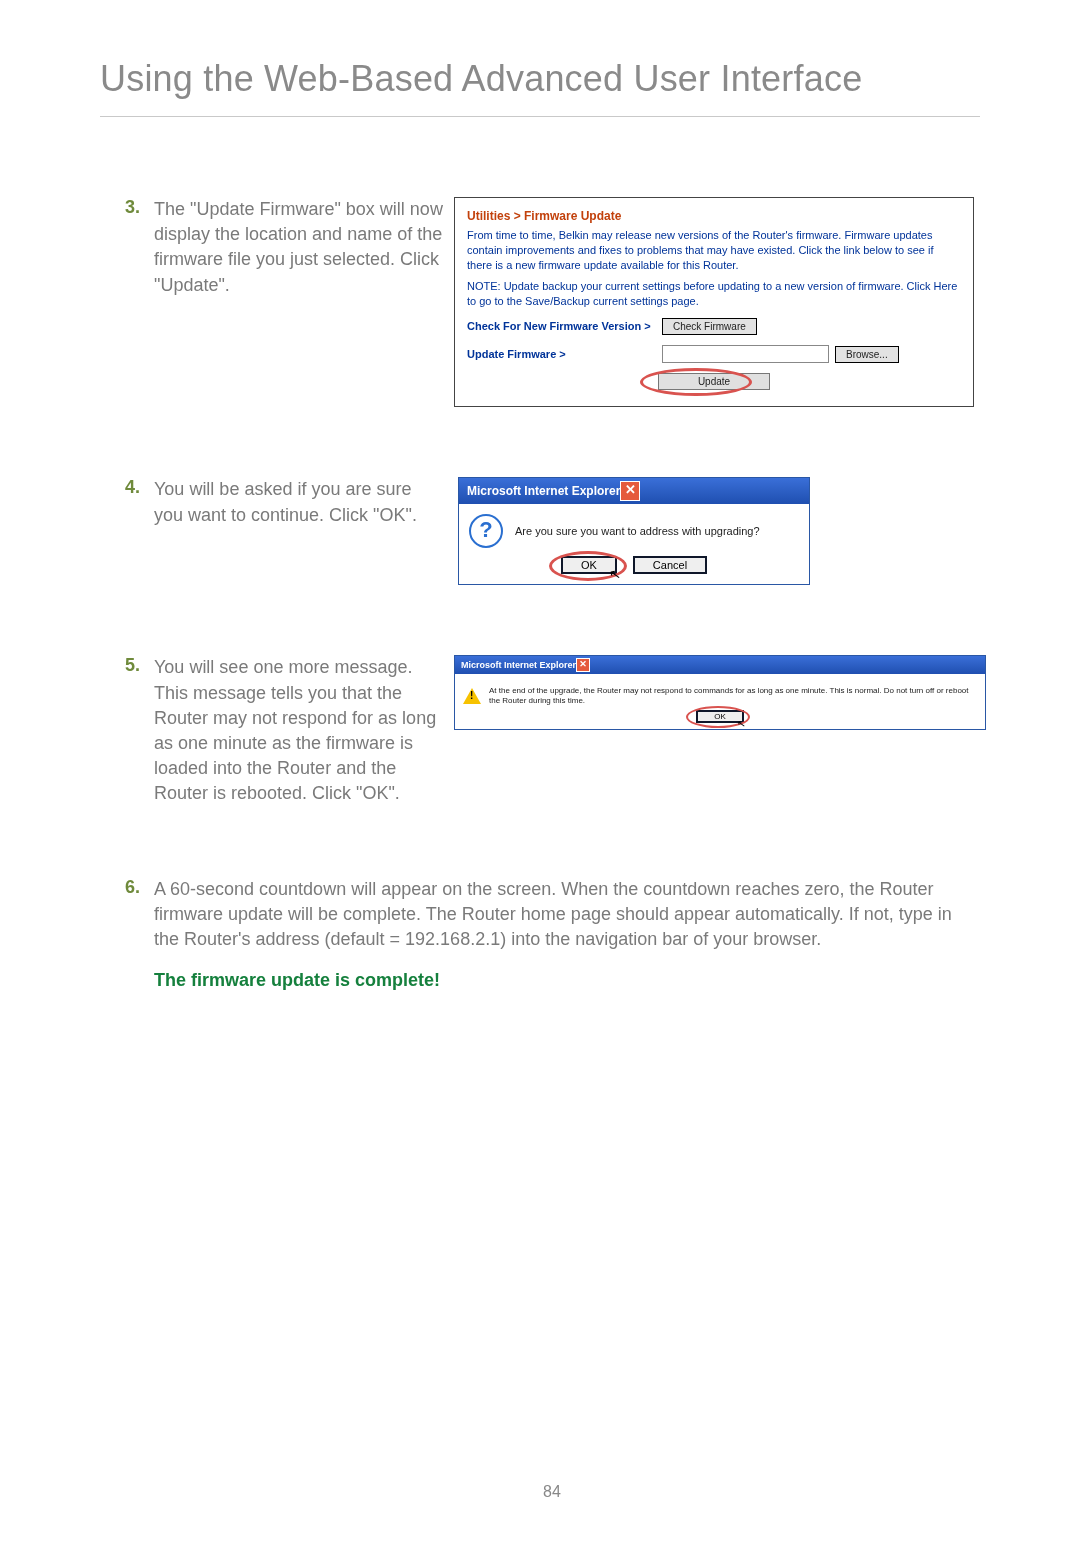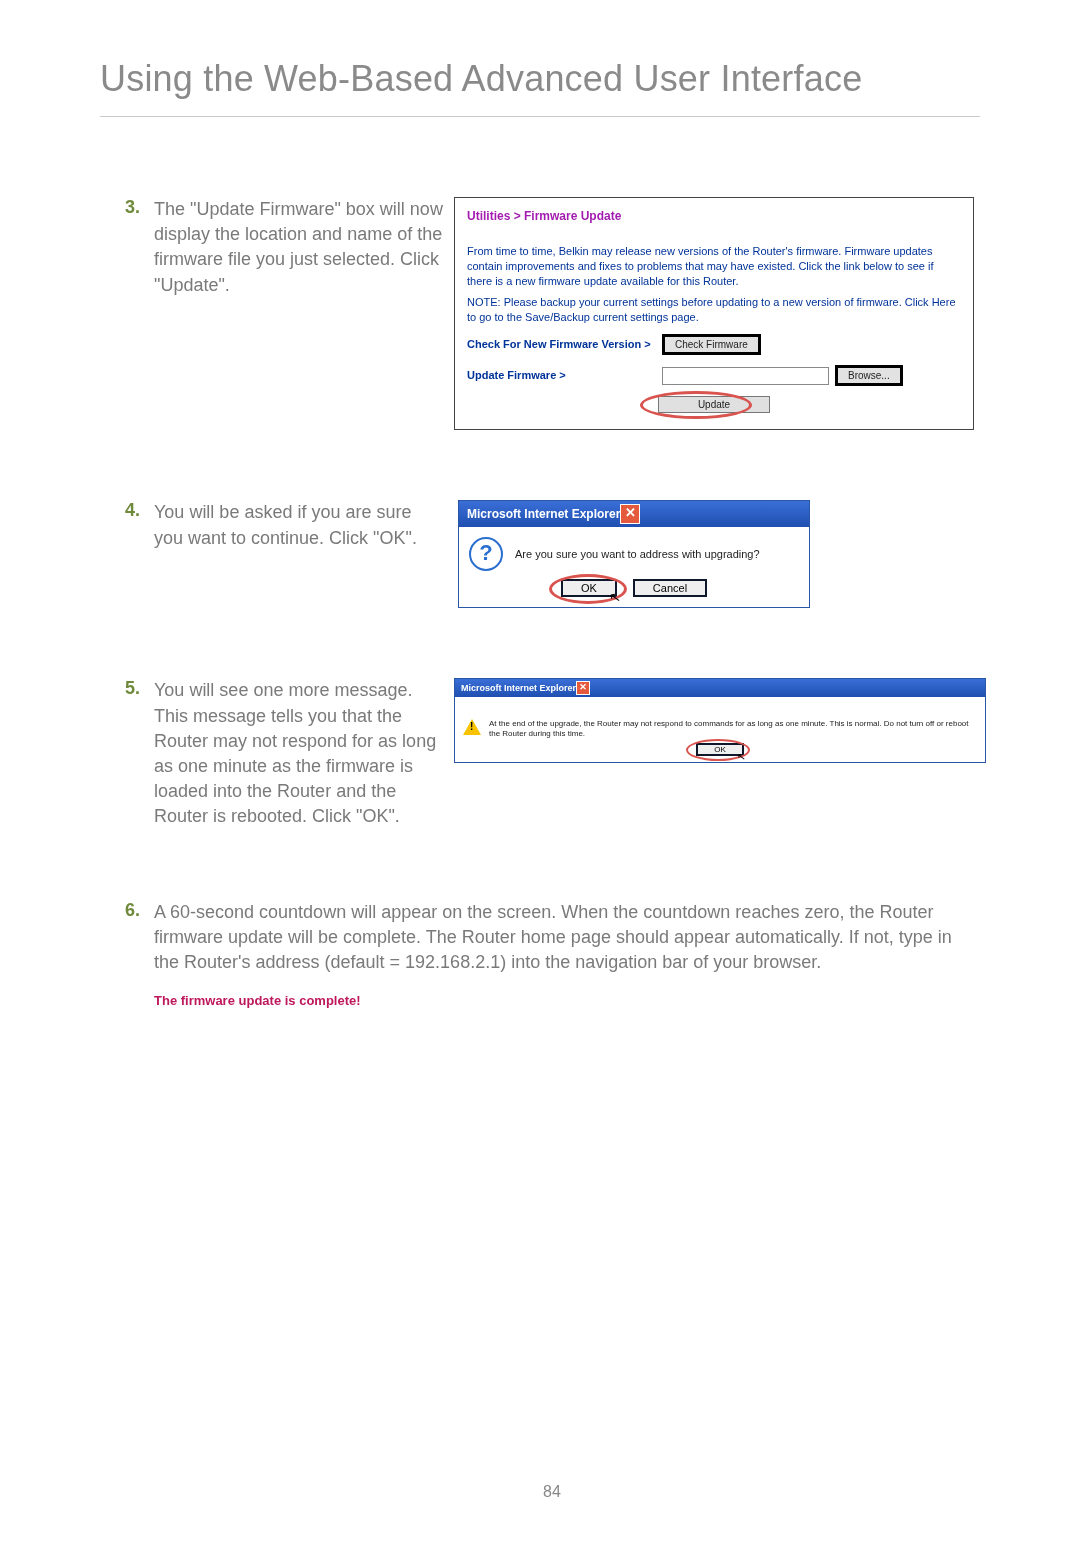--- a/index.html
+++ b/index.html
@@ -50,23 +50,23 @@
     color: #7a7a7a;
     padding-right: 10px;
   }
   .step-body.wide {
     flex: 1 1 auto;
   }
   .step-figure {
     flex: 1 1 auto;
   }
   .complete-msg {
-    font-size: 13px;
+    font-size: 18px;
     font-weight: 600;
-    color: #be185d;
+    color: #15803d;
     margin-top: 18px;
     margin-left: 54px;
   }
   .page-number {
     position: absolute;
     bottom: 40px;
     left: 12px;
     width: 1080px;
     text-align: center;
     font-size: 16px;
@@ -76,32 +76,32 @@
   
   .fw-panel {
     border: 1px solid #444;
     padding: 10px 12px 16px 12px;
     font-size: 11px;
     line-height: 1.35;
     box-sizing: border-box;
     width: 520px;
   }
   .fw-title {
-    color: #a21caf;
-    font-weight: bold;
-    margin-bottom: 20px;
+    color: #c2410c;
+    font-weight: bold;
+    margin-bottom: 4px;
     font-size: 12px;
   }
   .fw-text { color: #003399; margin-bottom: 6px; }
   .fw-note { color: #003399; margin-bottom: 10px; }
   .fw-row { display: flex; align-items: center; margin-bottom: 10px; }
   .fw-label { color: #003399; font-weight: bold; width: 195px; font-size: 11px; }
   .fw-grey-btn {
     background: #e2e2e2;
-    border: 3px solid #000000;
+    border: 1px solid #000000;
     font-size: 10px;
     padding: 2px 10px;
     color: #222;
   }
   .fw-input {
     width: 165px;
     height: 16px;
     border: 1px solid #888;
     margin-right: 6px;
   }
@@ -194,22 +194,22 @@
   
   .dialog2 {
     width: 530px;
     border: 1px solid #2a57a5;
     font-size: 8px;
   }
   .dlg-titlebar.small { font-size: 9px; padding: 2px 3px 2px 6px; }
   .dlg-close.small { width: 12px; height: 12px; font-size: 9px; line-height: 10px; }
   .dlg-body2 {
     display: flex;
-    align-items: flex-start;
-    padding: 22px 8px 2px 8px;
+    align-items: center;
+    padding: 12px 8px 2px 8px;
     background: #fff;
   }
   .warn-icon {
     width: 0; height: 0;
     border-left: 9px solid transparent;
     border-right: 9px solid transparent;
     border-bottom: 16px solid #f7c200;
     position: relative;
     margin-right: 8px;
     flex-shrink: 0;
@@ -243,21 +243,21 @@
   <hr class="title-rule">
 
   <div class="step">
     <div class="step-num">3.</div>
     <div class="step-body">The "Update Firmware" box will now display the location and name of the firmware file you just selected. Click "Update".</div>
     <div class="step-figure">
       <div class="fig-wrap">
         <div class="fw-panel">
           <div class="fw-title">Utilities &gt; Firmware Update</div>
           <div class="fw-text">From time to time, Belkin may release new versions of the Router's firmware. Firmware updates contain improvements and fixes to problems that may have existed. Click the link below to see if there is a new firmware update available for this Router.</div>
-          <div class="fw-note">NOTE: Please backup your current settings before updating to a new version of firmware. Click Here to go to the Save/Backup current settings page.</div>
+          <div class="fw-note">NOTE: Update backup your current settings before updating to a new version of firmware. Click Here to go to the Save/Backup current settings page.</div>
           <div class="fw-row">
             <div class="fw-label">Check For New Firmware Version &gt;</div>
             <button class="fw-grey-btn">Check Firmware</button>
           </div>
           <div class="fw-row">
             <div class="fw-label">Update Firmware &gt;</div>
             <div class="fw-input"></div>
             <button class="fw-grey-btn">Browse...</button>
           </div>
           <div class="fw-center">

